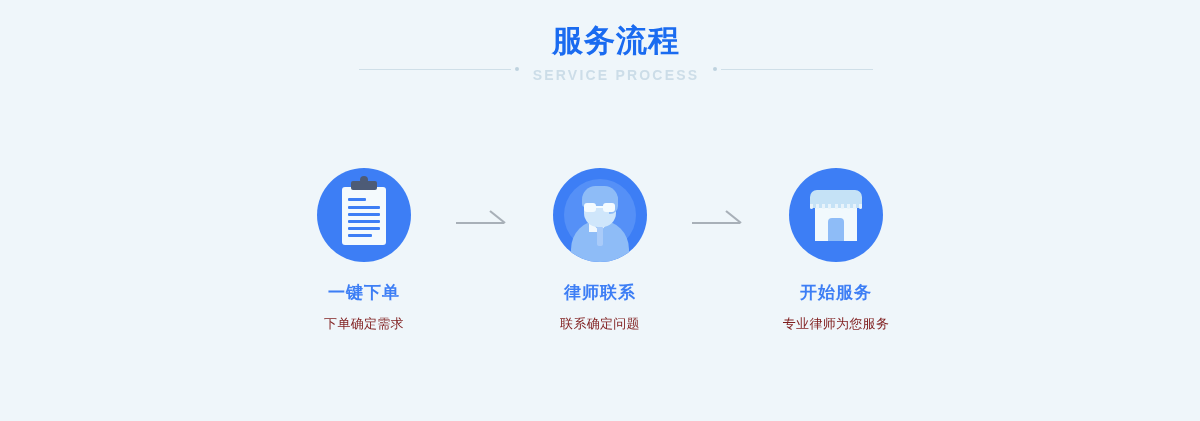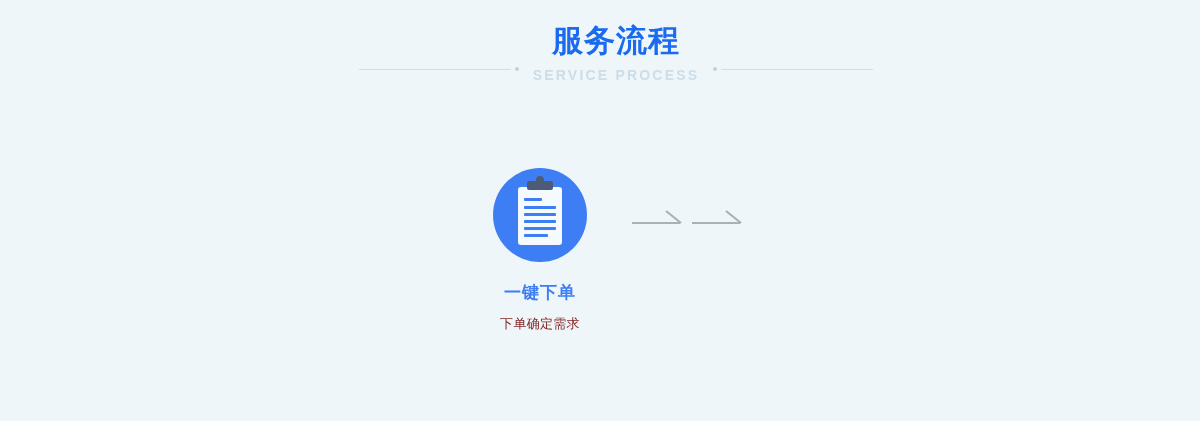--- a/index.html
+++ b/index.html
@@ -319,22 +319,59 @@
     <div class="step-desc">下单确定需求</div>
   </div>
 
   <div class="arrow">
     <svg width="52" height="18" viewBox="0 0 52 18">
       <line x1="0" y1="13" x2="48" y2="13" stroke="#a8b0b8" stroke-width="2.2"></line>
       <line x1="34" y1="1" x2="49" y2="13" stroke="#a8b0b8" stroke-width="2.2"></line>
     </svg>
   </div>
 
+  <div class="step">
+    <div class="icon-circle">
+      <span class="person-bg"></span>
+      <span class="person-body"></span>
+      <span class="person-collar-l"></span>
+      <span class="person-collar-r"></span>
+      <span class="person-tie"></span>
+      <span class="person-head"></span>
+      <span class="person-hair"></span>
+      <span class="person-hair-side"></span>
+      <span class="glass-l"></span>
+      <span class="glass-r"></span>
+      <span class="glass-bridge"></span>
+    </div>
+    <div class="step-label">律师联系</div>
+    <div class="step-desc">联系确定问题</div>
+  </div>
 
   <div class="arrow">
     <svg width="52" height="18" viewBox="0 0 52 18">
       <line x1="0" y1="13" x2="48" y2="13" stroke="#a8b0b8" stroke-width="2.2"></line>
       <line x1="34" y1="1" x2="49" y2="13" stroke="#a8b0b8" stroke-width="2.2"></line>
     </svg>
   </div>
 
+  <div class="step">
+    <div class="icon-circle">
+      <span class="shop-body"></span>
+      <span class="shop-door"></span>
+      <span class="shop-awning"></span>
+      <span class="shop-teeth">
+        <span></span>
+          <span></span>
+          <span></span>
+          <span></span>
+          <span></span>
+        <span></span>
+          <span></span>
+          <span></span>
+          <span></span>
+      </span>
+    </div>
+    <div class="step-label">开始服务</div>
+    <div class="step-desc">专业律师为您服务</div>
+  </div>
 
 </div>
 
 </body></html>

